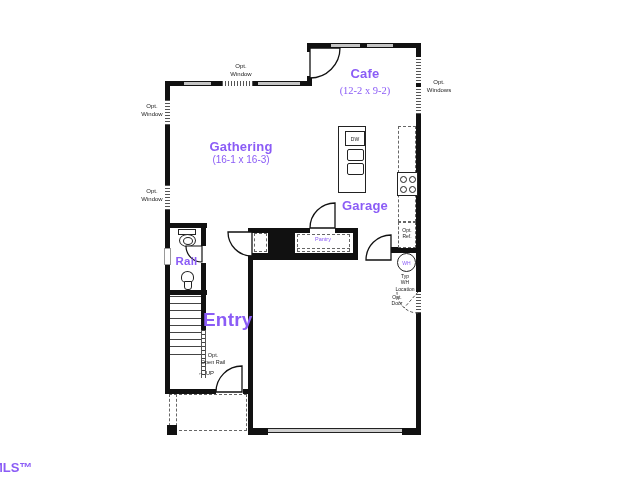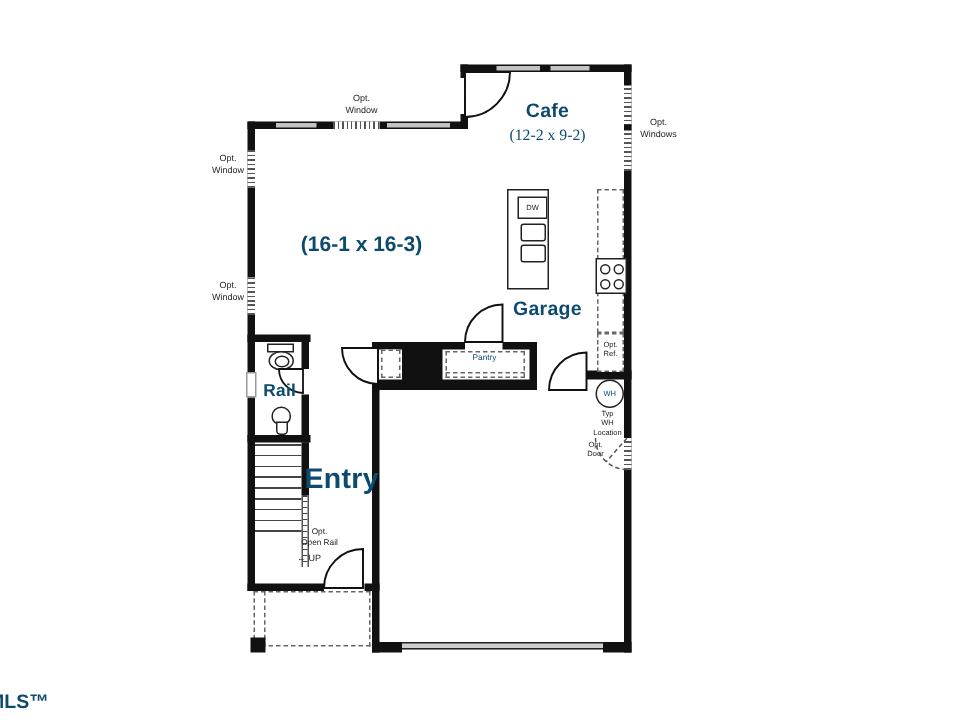--- a/index.html
+++ b/index.html
@@ -4,21 +4,21 @@
 <style>
   html,body{margin:0;padding:0;background:#fff;}
   #canvas{position:relative;width:640px;height:480px;background:#ffffff;overflow:hidden;
           font-family:"Liberation Sans",sans-serif;}
   .w{position:absolute;background:#111;}
   .win{position:absolute;background:#c4c4c4;}
   .hatchv{position:absolute;background:#fff;background-image:repeating-linear-gradient(90deg,#555 0 1px,transparent 1px 3px);}
   .hatchh{position:absolute;background:#fff;background-image:repeating-linear-gradient(0deg,#555 0 1px,transparent 1px 3px);}
   .dashedbox{position:absolute;border:1px dashed #666;background:#fff;box-sizing:border-box;}
   .solidbox{position:absolute;border:1px solid #222;background:#fff;box-sizing:border-box;}
-  .lbl{position:absolute;color:#0c4a6e;text-align:center;white-space:pre-line;line-height:1.25;}
+  .lbl{position:absolute;color:#8b5cf6;text-align:center;white-space:pre-line;line-height:1.25;}
   .room{font-weight:bold;letter-spacing:.2px;}
   .small{font-size:6px;color:#222;}
   .tiny{font-size:5px;color:#222;}
   .treads{position:absolute;background-image:repeating-linear-gradient(180deg,#444 0 1px,transparent 1px 7.2px);}
   .rail{position:absolute;background-image:repeating-linear-gradient(180deg,#444 0 1px,transparent 1px 4px);border-left:1px solid #555;border-right:1px solid #555;box-sizing:border-box;}
   svg{position:absolute;left:0;top:0;}
   .burner{position:absolute;width:7px;height:7px;border:1px solid #222;border-radius:50%;box-sizing:border-box;background:#fff;}
 </style>
 </head>
 <body>
@@ -118,21 +118,22 @@
     <path d="M252,232 L252,256 A24,24 0 0 1 228,232 Z" fill="#fff" stroke="#111" stroke-width="1.3"></path>
     <path d="M391,260 L391,235 A25,25 0 0 0 366,260 Z" fill="#fff" stroke="#111" stroke-width="1.3"></path>
     <path d="M242,392 L242,366 A26,26 0 0 0 216,392 Z" fill="#fff" stroke="#111" stroke-width="1.3"></path>
     <path d="M202,246 L202,262 A16,16 0 0 1 186,246 Z" fill="#fff" stroke="#111" stroke-width="1.2"></path>
     <path d="M418,313 A21,21 0 0 1 397,292" fill="none" stroke="#555" stroke-width="1" stroke-dasharray="3,2"></path>
     <line x1="418" y1="292" x2="404" y2="308" stroke="#555" stroke-width="1" stroke-dasharray="3,2"></line>
   </svg>
 
   <div class="lbl room" style="left:325px;top:66px;width:80px;font-size:13px;">Cafe</div>
   <div class="lbl" style="left:325px;top:84px;width:80px;font-size:10.5px;font-family:Liberation Serif, serif;">(12-2 x 9-2)</div>
-  <div class="lbl" style="left:191px;top:154px;width:100px;font-size:14px;font-weight:bold;">(16-1 x 16-3)</div>
+  <div class="lbl room" style="left:195px;top:139px;width:92px;font-size:13px;">Gathering</div>
+  <div class="lbl" style="left:191px;top:154px;width:100px;font-size:10px;">(16-1 x 16-3)</div>
   <div class="lbl room" style="left:330px;top:198px;width:70px;font-size:13px;">Garage</div>
   <div class="lbl room" style="left:170px;top:254px;width:33px;font-size:11.5px;">Rail</div>
   <div class="lbl room" style="left:203px;top:308px;width:48px;font-size:19px;">Entry</div>
   <div class="lbl" style="left:305px;top:236px;width:36px;font-size:5.5px;">Pantry</div>
 
   <div class="lbl small" style="left:227px;top:63px;width:28px;">Opt.
 Window</div>
   <div class="lbl small" style="left:138px;top:103px;width:28px;">Opt.
 Window</div>
   <div class="lbl small" style="left:138px;top:188px;width:28px;">Opt.

